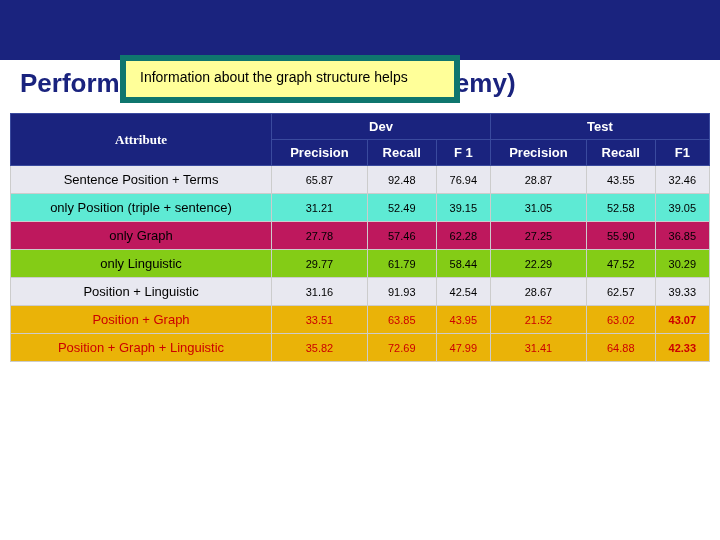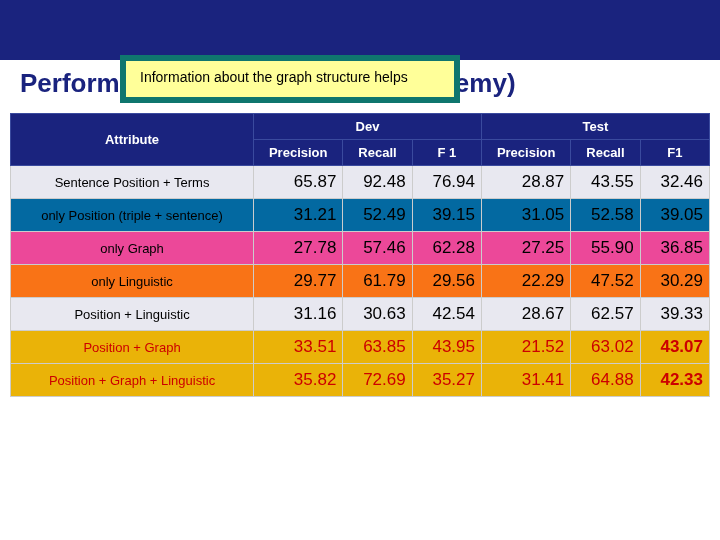--- a/index.html
+++ b/index.html
@@ -80,38 +80,39 @@
       padding: 5px 6px;
       text-align: center;
       font-weight: bold;
       border: 1px solid #3a4a9e;
       font-size: 13px;
     }
 
     thead th.attr-col {
       text-align: center;
       font-size: 13px;
+      font-family: Liberation Serif, serif;
     }
 
     tbody tr:nth-child(odd) {
       background: #e8e8f0;
     }
     tbody tr:nth-child(even) {
       background: #ffffff;
     }
 
     tbody tr.highlighted-row {
       background: #eab308;
     }
 
     tbody td {
       padding: 6px 6px;
-      text-align: right;
+      text-align: center;
       border: 1px solid #cccccc;
-      font-size: 17px;
+      font-size: 11px;
       color: #000;
     }
 
     tbody td.attr-cell {
       text-align: center;
       font-weight: normal;
       color: #000;
       font-size: 13px;
     }
 
@@ -159,70 +160,70 @@
       <tbody id="table-body">
       <tr style="background: rgb(232, 232, 240); margin-left: 29px;">
             <td class="attr-cell">Sentence Position + Terms</td>
             <td>65.87</td>
             <td>92.48</td>
             <td>76.94</td>
             <td>28.87</td>
             <td>43.55</td>
             <td>32.46</td>
           </tr>
-          <tr style="background: #0369a1;">
+          <tr style="background: #5eead4;">
             <td class="attr-cell">only Position (triple + sentence)</td>
             <td>31.21</td>
             <td>52.49</td>
             <td>39.15</td>
             <td>31.05</td>
             <td>52.58</td>
             <td>39.05</td>
           </tr>
-          <tr style="background: #ec4899; border-radius: 14px;">
+          <tr style="background: #be185d; border-radius: 14px;">
             <td class="attr-cell">only Graph</td>
             <td>27.78</td>
             <td>57.46</td>
             <td>62.28</td>
             <td>27.25</td>
             <td>55.90</td>
             <td>36.85</td>
           </tr>
-          <tr style="background: #f97316;">
+          <tr style="background: #84cc16;">
             <td class="attr-cell">only Linguistic</td>
             <td>29.77</td>
             <td>61.79</td>
-            <td>29.56</td>
+            <td>58.44</td>
             <td>22.29</td>
             <td>47.52</td>
             <td>30.29</td>
           </tr>
           <tr style="background: rgb(232, 232, 240);">
             <td class="attr-cell">Position + Linguistic</td>
             <td>31.16</td>
-            <td>30.63</td>
+            <td>91.93</td>
             <td>42.54</td>
             <td>28.67</td>
             <td>62.57</td>
             <td>39.33</td>
           </tr>
           <tr class="highlighted-row">
             <td class="attr-cell">Position + Graph</td>
             <td>33.51</td>
             <td>63.85</td>
             <td>43.95</td>
             <td>21.52</td>
             <td>63.02</td>
             <td><span class="f1-highlight">43.07</span></td>
           </tr>
           <tr class="highlighted-row">
             <td class="attr-cell">Position + Graph + Linguistic</td>
             <td>35.82</td>
             <td>72.69</td>
-            <td>35.27</td>
+            <td>47.99</td>
             <td>31.41</td>
             <td>64.88</td>
             <td><span class="f1-highlight">42.33</span></td>
           </tr>
         </tbody>
     </table>
   </div>
 </div>
 
 </body></html>

